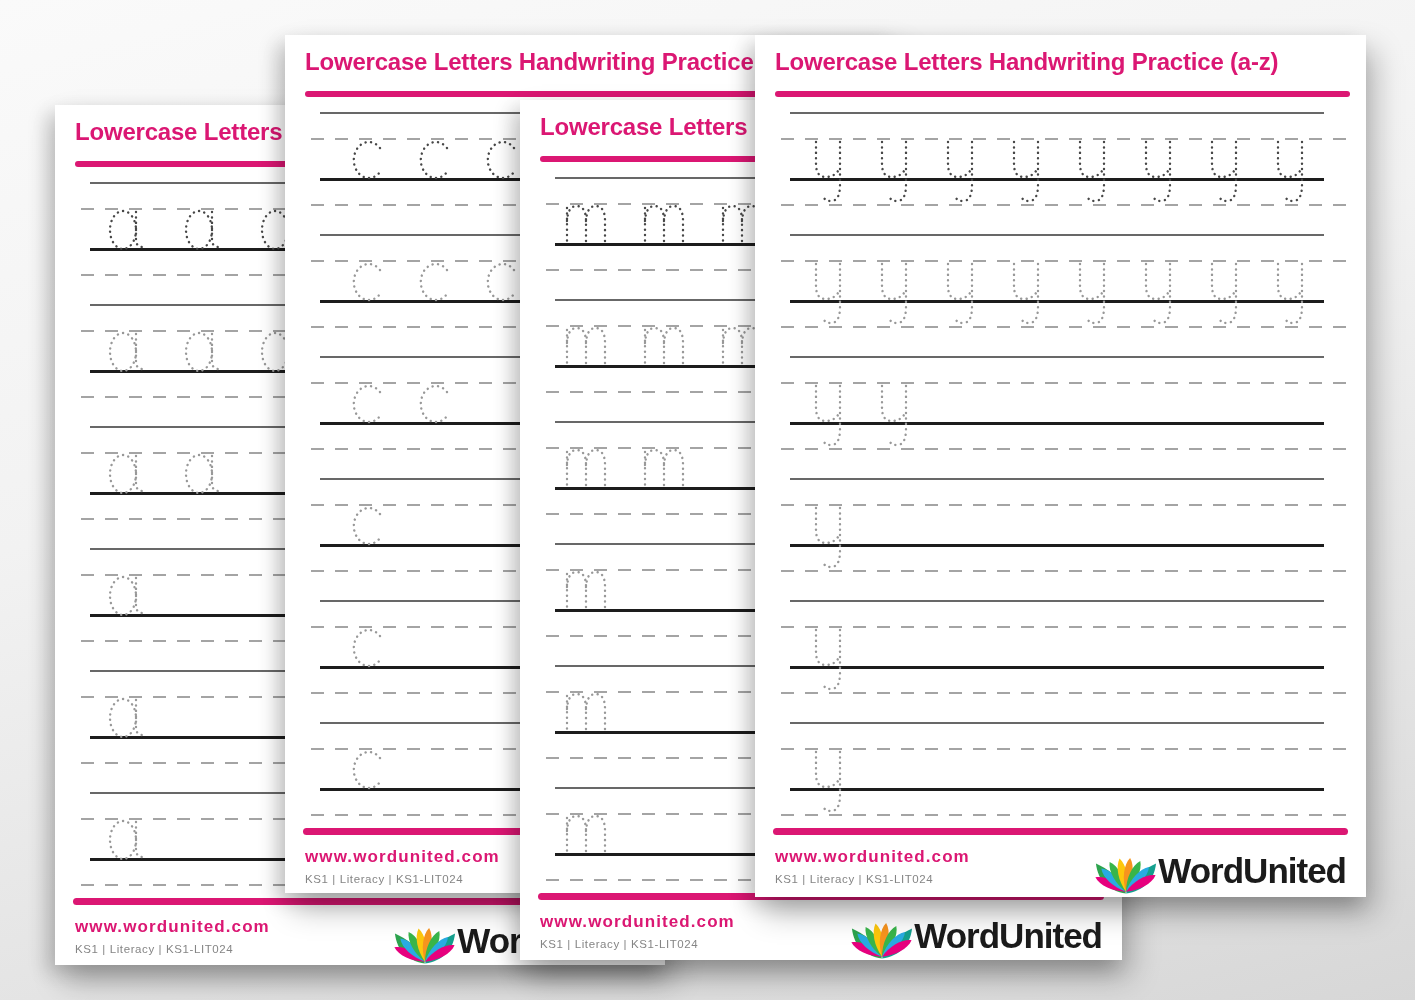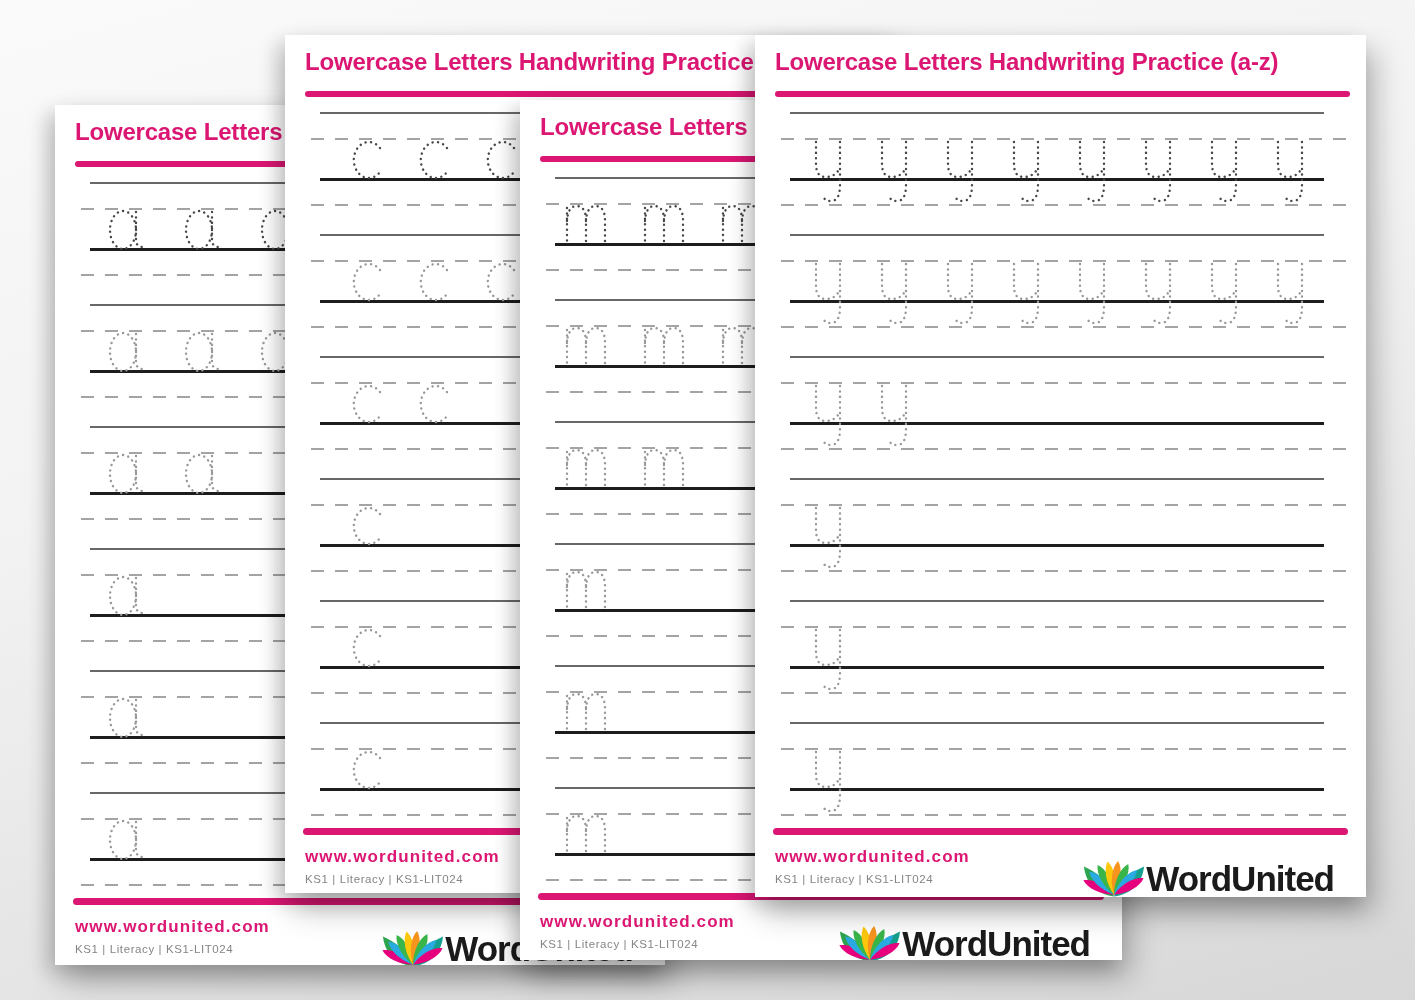--- a/index.html
+++ b/index.html
@@ -36,22 +36,22 @@
   .site{
     position:absolute;left:20px;top:812px;
     font-size:17px;font-weight:bold;letter-spacing:1.1px;
     color:var(--accent,#db1773);
   }
   .meta{
     position:absolute;left:20px;top:838px;
     font-size:11.5px;letter-spacing:.6px;color:#858585;
   }
   .brand{
-    position:absolute;right:32px;top:808px;height:56px;
-    display:flex;align-items:flex-end;gap:1px;
+    position:absolute;right:20px;top:808px;height:56px;
+    display:flex;align-items:center;gap:1px;
   }
   .brand-name{
     font-size:35px;font-weight:bold;letter-spacing:-1px;color:#1b1b1b;
   }
 </style>
 </head>
 <body>
 
 <div class="scene">
 

